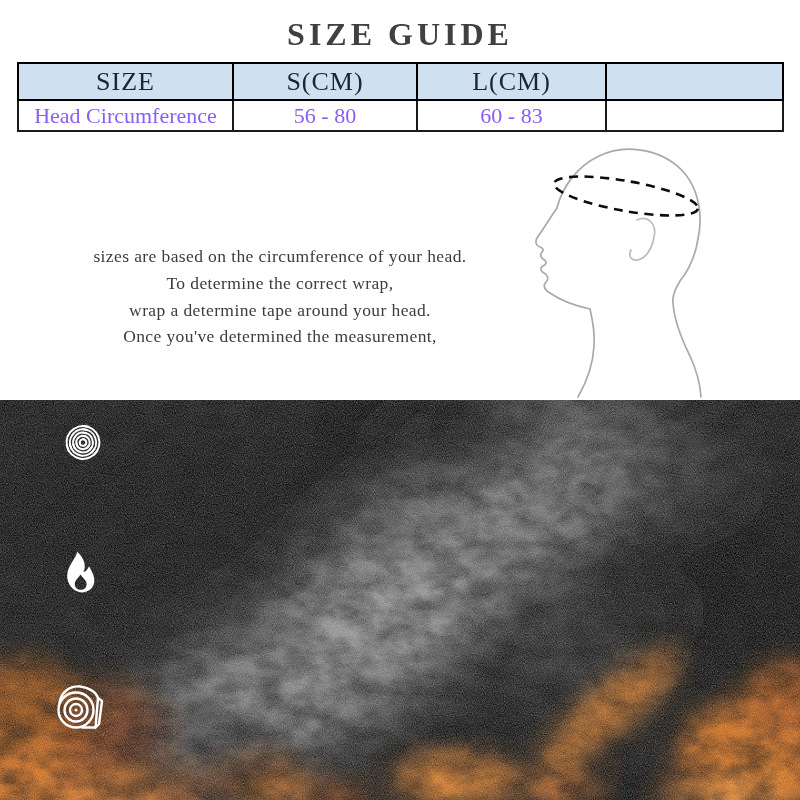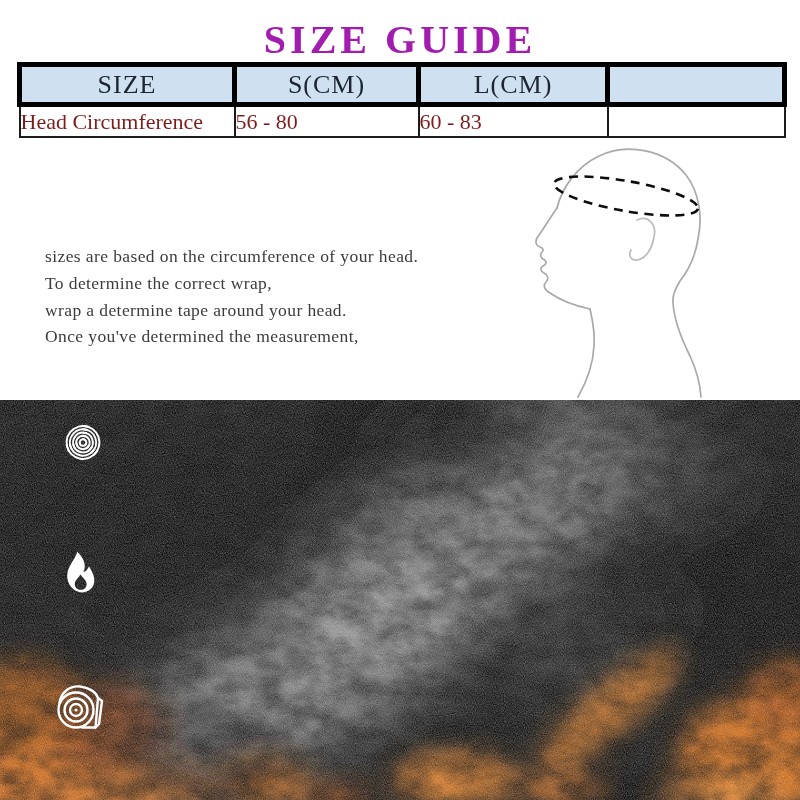--- a/index.html
+++ b/index.html
@@ -2,33 +2,33 @@
 <html><head>
 <meta charset="utf-8">
 <style>
   html,body{margin:0;padding:0;background:#ffffff;}
   .page{position:relative;width:800px;height:800px;overflow:hidden;background:#ffffff;
         font-family:"Liberation Serif", serif;}
 
   
   .top{position:absolute;left:0;top:0;width:800px;height:400px;background:#ffffff;}
   .page-title{position:absolute;left:0;top:16px;width:800px;text-align:center;
-              font-size:40px;font-weight:600;letter-spacing:4px;color:#a21caf;}
+              font-size:32px;font-weight:600;letter-spacing:4px;color:#404040;}
 
   table.size-table{position:absolute;left:17px;top:62px;width:765px;
                    border-collapse:collapse;table-layout:fixed;}
-  table.size-table th{background:#cfe1f1;border:5px solid #000000;height:33px;
+  table.size-table th{background:#cfe1f1;border:2px solid #000000;height:33px;
                       font-size:26px;font-weight:500;color:#1d2531;letter-spacing:1px;
                       text-align:center;padding:1px 0;}
   table.size-table td{background:#ffffff;border:2px solid #1b1b1b;height:27px;
-                      font-size:22px;color:#7f1d1d;text-align:left;padding:1px 0;}
+                      font-size:22px;color:#8b5cf6;text-align:center;padding:1px 0;}
 
   .m-heading{position:absolute;left:46px;top:189px;font-size:21px;color:#333333;
              letter-spacing:1.2px;}
-  .m-text{position:absolute;left:45px;top:243px;width:470px;}
+  .m-text{position:absolute;left:45px;top:243px;width:470px;text-align:center;}
   .m-line{font-size:17.5px;line-height:26.8px;color:#3c3c3c;letter-spacing:0.4px;
           white-space:pre-wrap;}
 
   .head-illustration{position:absolute;left:500px;top:130px;width:300px;height:270px;}
 
   
   .photo{position:absolute;left:0;top:400px;width:800px;height:400px;background:#141414;
          overflow:hidden;}
   .photo-canvas{position:absolute;left:0;top:0;width:800px;height:400px;display:block;}
   .ficon{position:absolute;display:block;}

